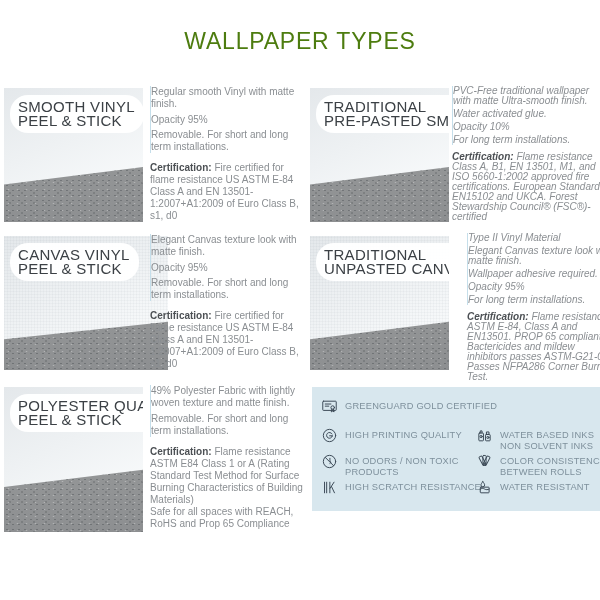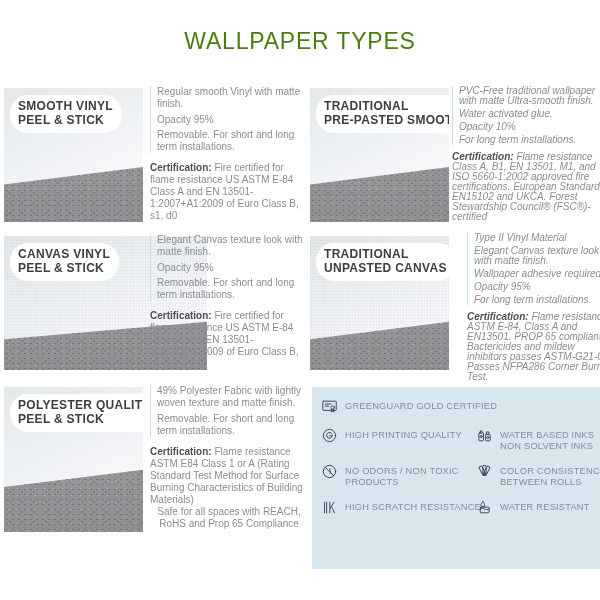--- a/index.html
+++ b/index.html
@@ -30,48 +30,48 @@
       radial-gradient(rgba(35,40,45,.28) .8px, transparent 1.2px),
       radial-gradient(rgba(255,255,255,.30) .7px, transparent 1.1px),
       radial-gradient(rgba(25,30,35,.16) 1.1px, transparent 1.6px),
       linear-gradient(178deg,#a1a3a5 0%,#949697 55%,#8d8f91 100%);
     background-size:6px 5px,9px 7px,12px 10px,100% 100%;
   }
   .wedge-low .wedge{clip-path:polygon(0 77%,100% 64%,100% 100%,0 100%);}
   .wedge-mid .wedge{clip-path:polygon(0 69%,100% 57%,100% 100%,0 100%);}
   .swatch-label{
     position:absolute;top:7px;left:6px;background:rgba(255,255,255,.96);
-    padding:5px 9px 6px 8px;color:#3b4045;font-size:12px;line-height:13.5px;
-    letter-spacing:.3px;font-weight:700;white-space:nowrap;border-radius:18px;
+    padding:5px 9px 6px 8px;color:#3b4045;font-size:15px;line-height:13.5px;
+    letter-spacing:.3px;font-weight:400;white-space:nowrap;border-radius:18px;
   }
   .swatch-label span{display:block;}
   
   .desc{position:absolute;color:#8a8e92;}
   .desc-left{font-size:10px;line-height:12px;}
   .desc-right{font-size:10px;line-height:10px;font-style:italic;}
-  .desc-top{border-left:1.5px solid #c5deea;padding-left:6px;}
+  .desc-top{border-left:1.5px solid #c5deea;}
   .desc-top p{margin:0 0 3.5px 0;}
   .desc-right .desc-top p{margin:0 0 3px 0;}
   .cert{margin:9px 0 0 0;}
   .desc-right .cert{margin-top:7px;}
   .cert-label{font-weight:bold;color:#4c5054;}
-  .cert-extra{display:block;text-align:center;}
+  .cert-extra{display:block;}
   
   .panel{
-    position:absolute;left:312px;top:387px;width:288px;height:182px;
+    position:absolute;left:312px;top:387px;width:288px;height:124px;
     background:#d8e7ee;box-sizing:border-box;padding:11px 4px 0 9px;color:#7e909c;
   }
   .badge{display:flex;align-items:flex-start;gap:7px;}
   .badge svg{flex:0 0 auto;color:#3c4a57;display:block;}
   .blabel{font-size:9.3px;letter-spacing:.2px;line-height:11px;padding-top:3px;white-space:nowrap;}
   .blabel span{display:block;}
-  .badge-grid{display:grid;grid-template-columns:155px 1fr;row-gap:11px;margin-top:12px;align-items:start;}
+  .badge-grid{display:grid;grid-template-columns:155px 1fr;row-gap:1px;margin-top:12px;align-items:start;}
   
   .pos-img-1{left:4px;top:88px;width:139px;height:134px;}
-  .pos-img-2{left:4px;top:236px;width:164px;height:134px;padding-left:39px;}
+  .pos-img-2{left:4px;top:236px;width:164px;height:134px;}
   .pos-img-3{left:4px;top:387px;width:139px;height:145px;}
   .pos-img-4{left:310px;top:88px;width:139px;height:134px;}
   .pos-img-5{left:310px;top:236px;width:139px;height:134px;}
   .pos-txt-1{left:150px;top:86px;width:158px;}
   .pos-txt-2{left:150px;top:234px;width:158px;}
   .pos-txt-3{left:150px;top:385px;width:158px;}
   .pos-txt-4{left:452px;top:86px;width:148px;}
   .pos-txt-5{left:467px;top:233px;width:148px;}
 </style>
 </head>

